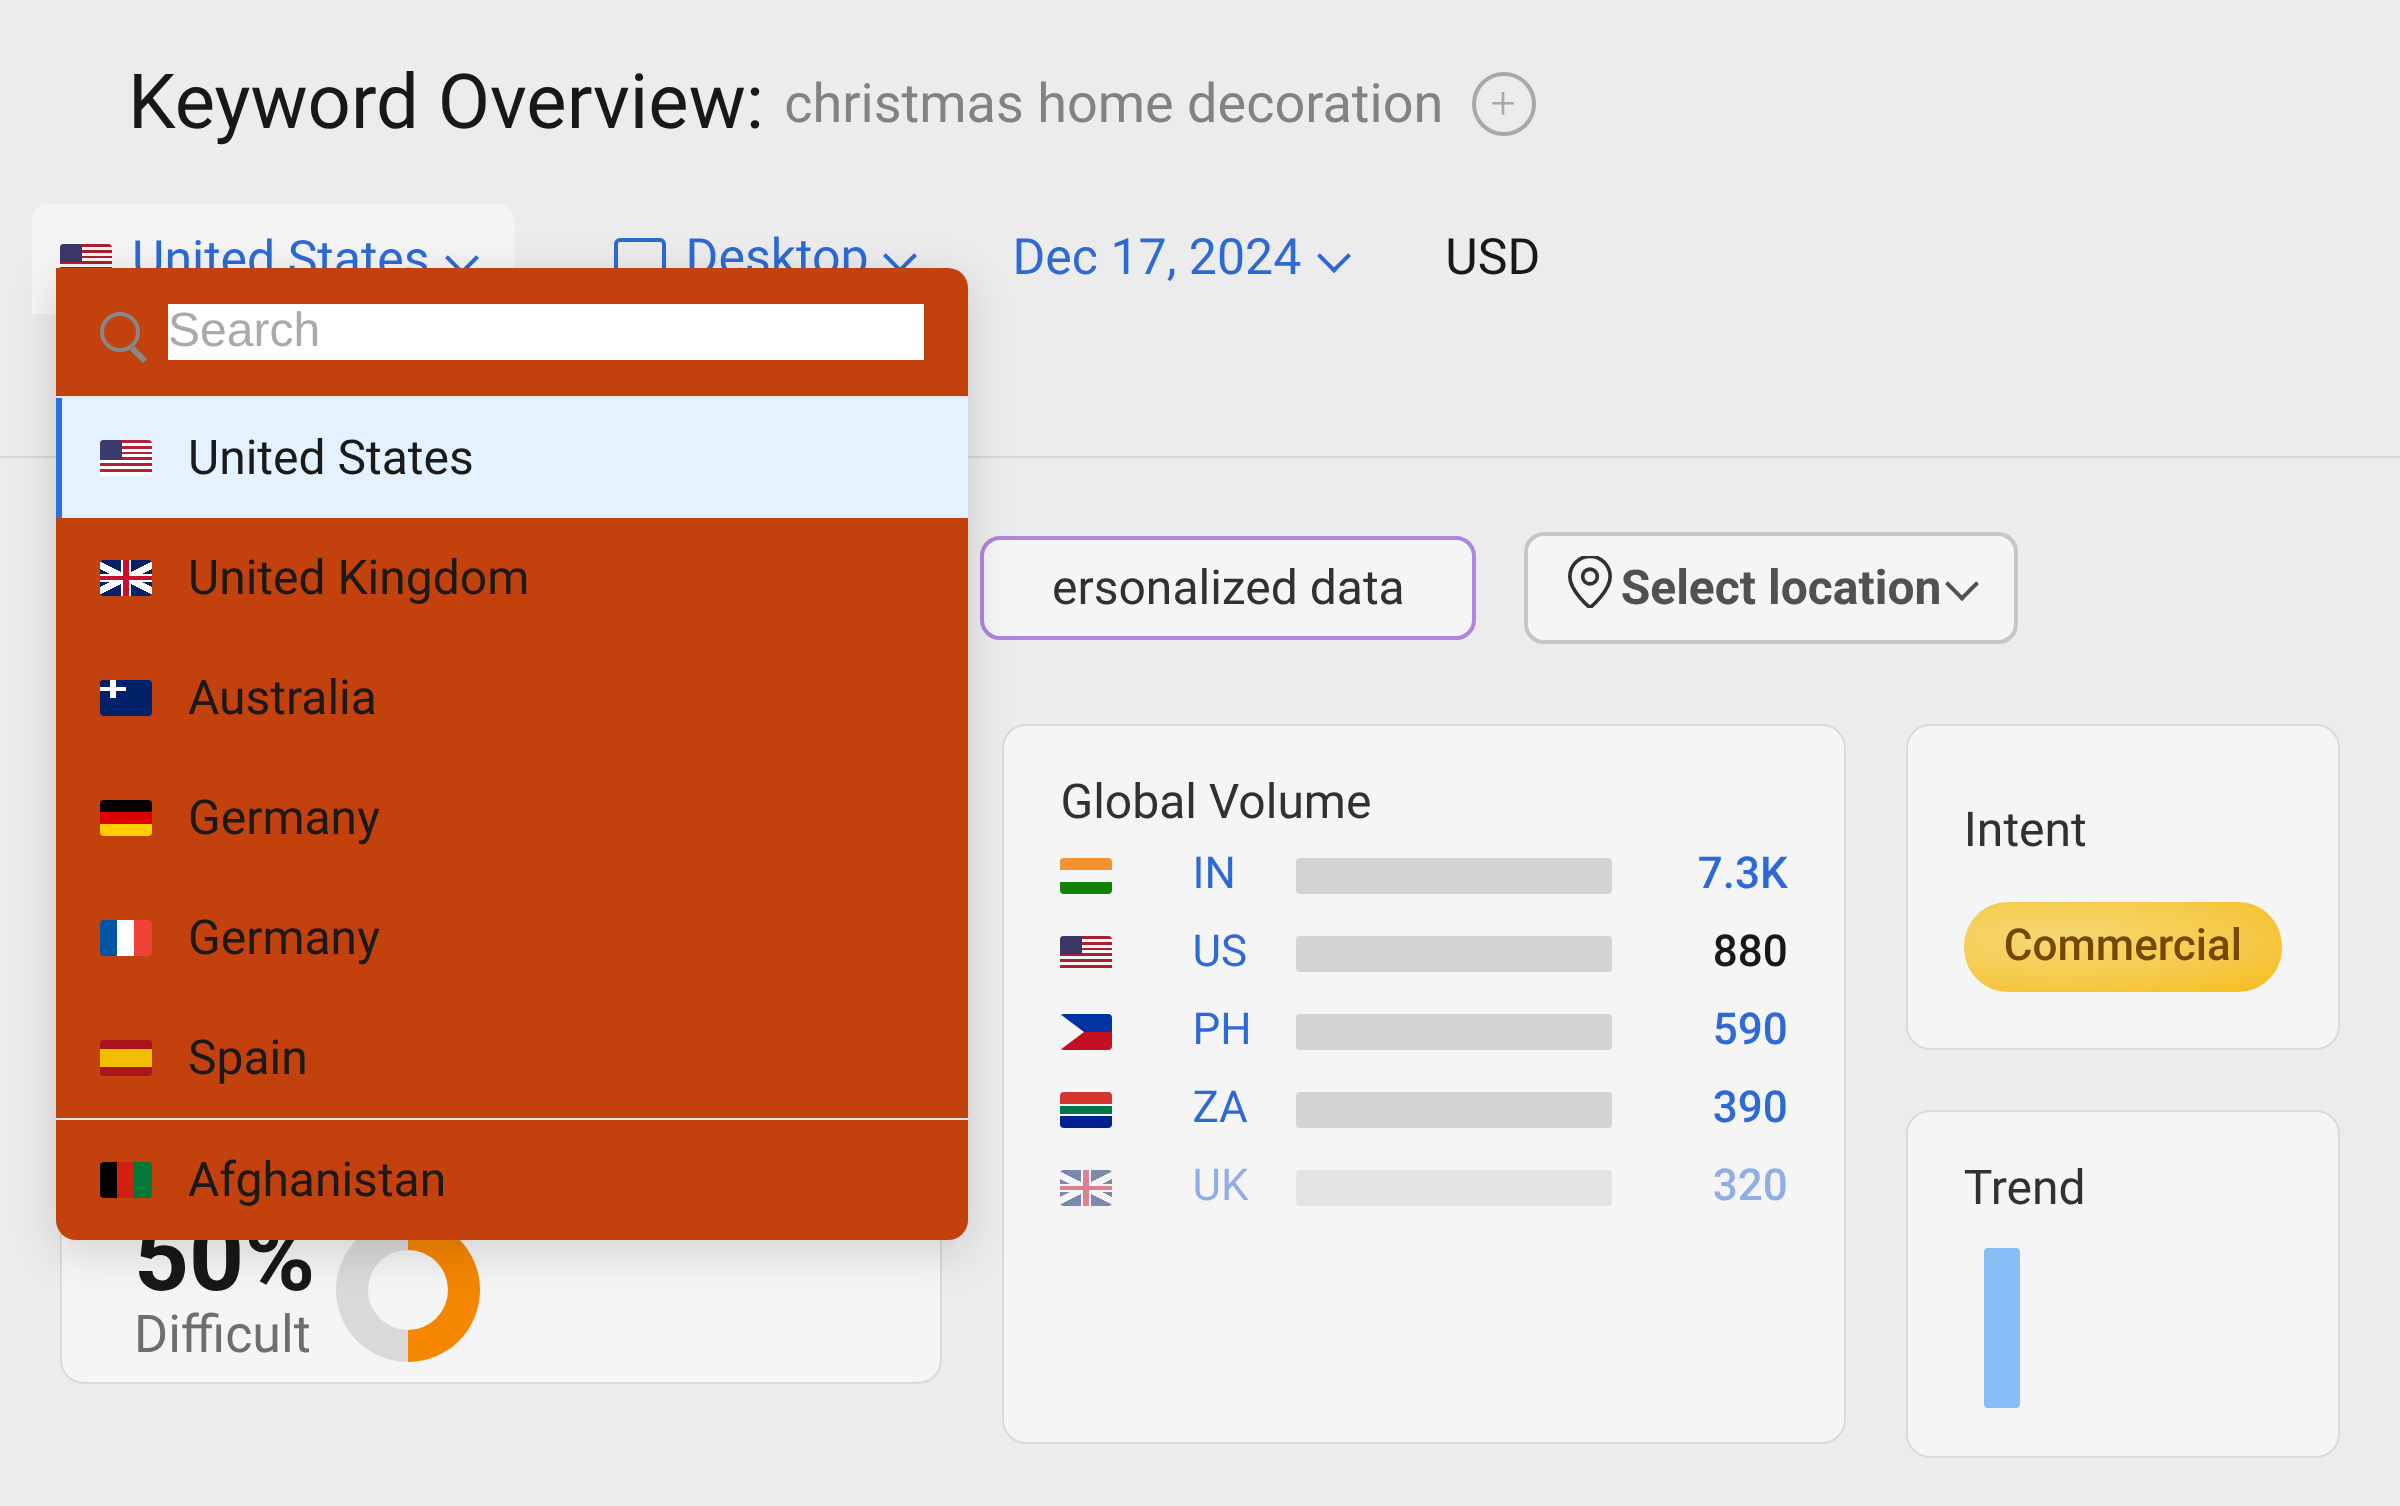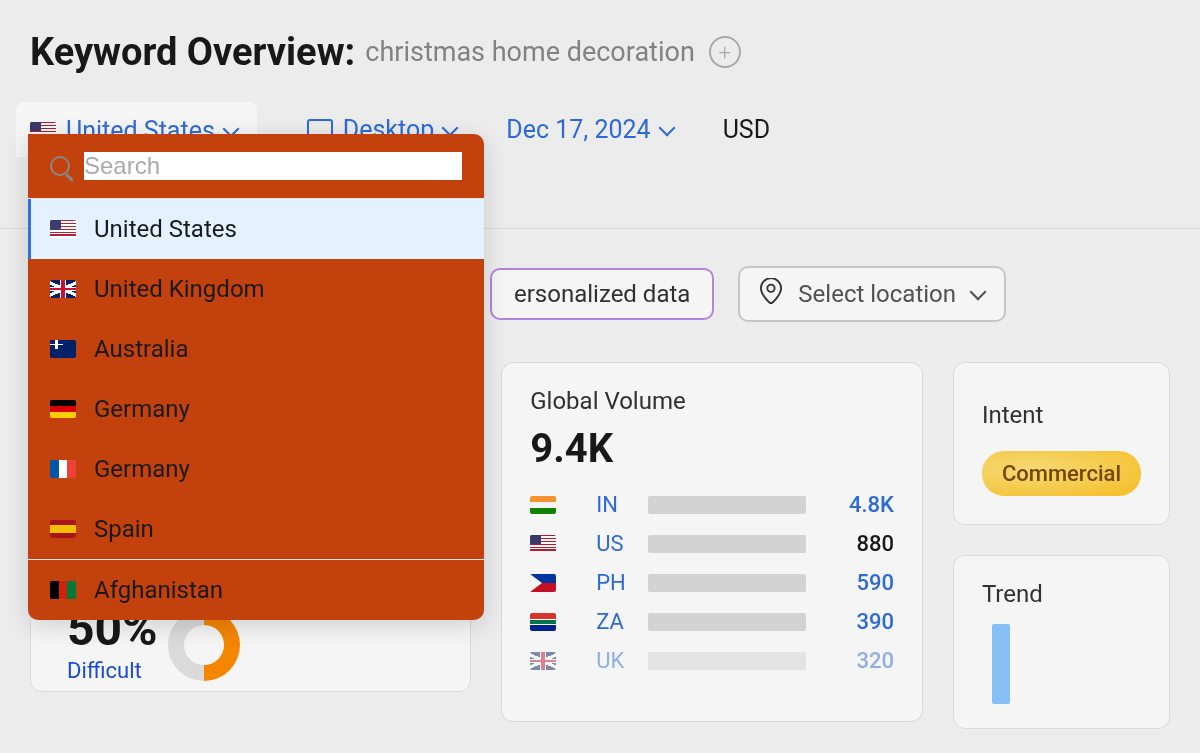--- a/index.html
+++ b/index.html
@@ -21,22 +21,23 @@
     padding: 30px 30px 0 30px;
   }
   .title-row {
     display: flex;
     align-items: center;
     gap: 10px;
     margin-bottom: 28px;
   }
   .title-prefix {
     font-size: 38px;
-    font-weight: 700;
+    font-weight: 400;
     color: #1a1a1a;
+    margin-left: 34px;
   }
   .title-keyword {
     font-size: 27px;
     font-weight: 400;
     color: #888;
   }
   .plus-circle {
     width: 32px;
     height: 32px;
     border: 2px solid #b0b0b0;
@@ -178,35 +179,36 @@
     align-items: center;
     gap: 24px;
     margin-bottom: 40px;
     justify-content: flex-start;
     padding-left: 460px;
   }
   .pdata-chip {
     border: 2px solid #b88be6;
     background: #fff;
     border-radius: 10px;
-    padding: 10px 22px;
+    padding: 10px 34px;
     font-size: 24px;
     color: #333;
   }
   .select-loc {
     border: 2px solid #cfcfcf;
     background: #fff;
     border-radius: 10px;
     padding: 10px 20px;
     font-size: 24px;
     color: #555;
     display: inline-flex;
     align-items: center;
-    gap: 16px;
+    gap: 4px;
     cursor: pointer;
+    font-weight: bold;
   }
   .pin-icon svg { width:22px; height:26px; }
   .chev-dark { border-color:#555; }
 
   .cards-row {
     display: flex;
     gap: 30px;
     align-items: stretch;
   }
   .card {
@@ -218,21 +220,21 @@
   .card-title { font-size: 24px; color: #333; margin-bottom: 10px; }
   .kd-card { width: 450px; height: 330px; position: relative; }
   .kd-val {
     position: absolute;
     left: 36px;
     bottom: 34px;
     font-size: 48px;
     font-weight: 700;
     color: #1a1a1a;
   }
-  .kd-label { position:absolute; left:36px; bottom:8px; font-size:22px; color:#1d4ed8; }
+  .kd-label { position:absolute; left:36px; bottom:8px; font-size:26px; color:#737373; }
   .kd-donut {
     position: absolute; right: 230px; bottom: 10px; width: 72px; height: 72px;
     border-radius: 50%;
     background: conic-gradient(#ff8c00 0 50%, #e3e3e3 50% 100%);
   }
   .kd-donut::after { content:""; position:absolute; inset:16px; border-radius:50%; background:#fff; }
 
   .gv-card { width: 430px; height: 360px; }
   .gv-val { font-size: 40px; font-weight: 700; color:#1a1a1a; margin-bottom: 20px; }
   .gv-list { display: flex; flex-direction: column; gap: 14px; }
@@ -303,27 +305,26 @@
 
   <div class="cards-row">
     <div class="card kd-card">
       <div class="kd-donut"></div>
       <div class="kd-val">50%</div>
       <div class="kd-label">Difficult</div>
     </div>
 
     <div class="card gv-card">
       <div class="card-title">Global Volume</div>
-      <div class="gv-val">9.4K</div>
       <div class="gv-list" id="gv-list">
           <div class="gv-row">
             <span class="flag flag-in"></span>
             <span class="cc">IN</span>
             <span class="bar-wrap"><span class="bar-fill" style="width: 60%;"></span></span>
-            <span class="val">4.8K</span>
+            <span class="val">7.3K</span>
           </div>
           <div class="gv-row">
             <span class="flag flag-us"></span>
             <span class="cc">US</span>
             <span class="bar-wrap"><span class="bar-fill" style="width: 9%;"></span></span>
             <span class="val dark">880</span>
           </div>
           <div class="gv-row">
             <span class="flag flag-ph"></span>
             <span class="cc">PH</span>

